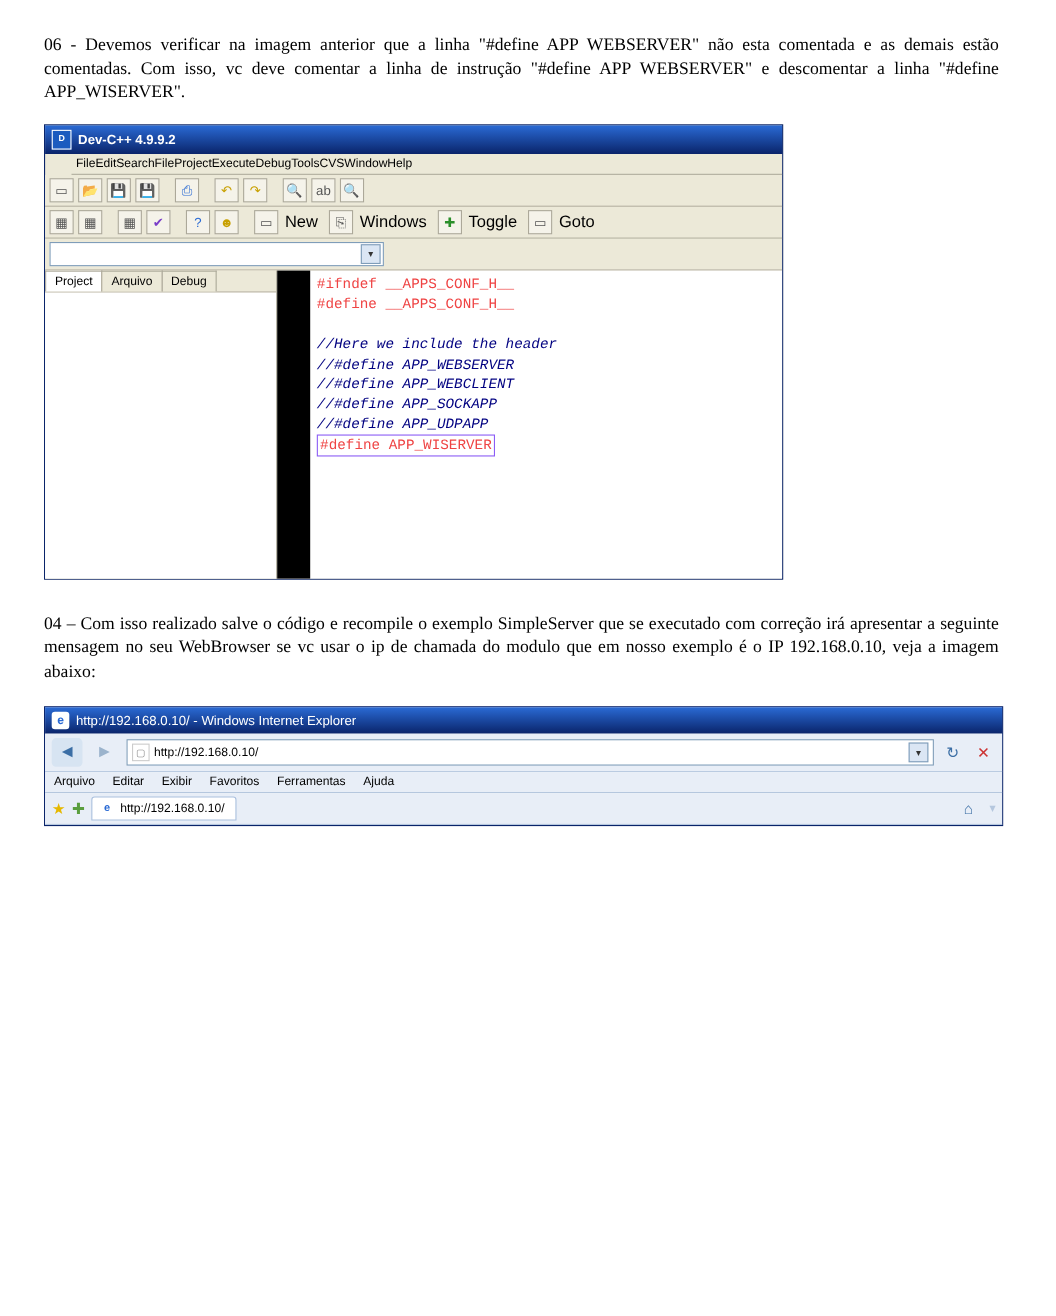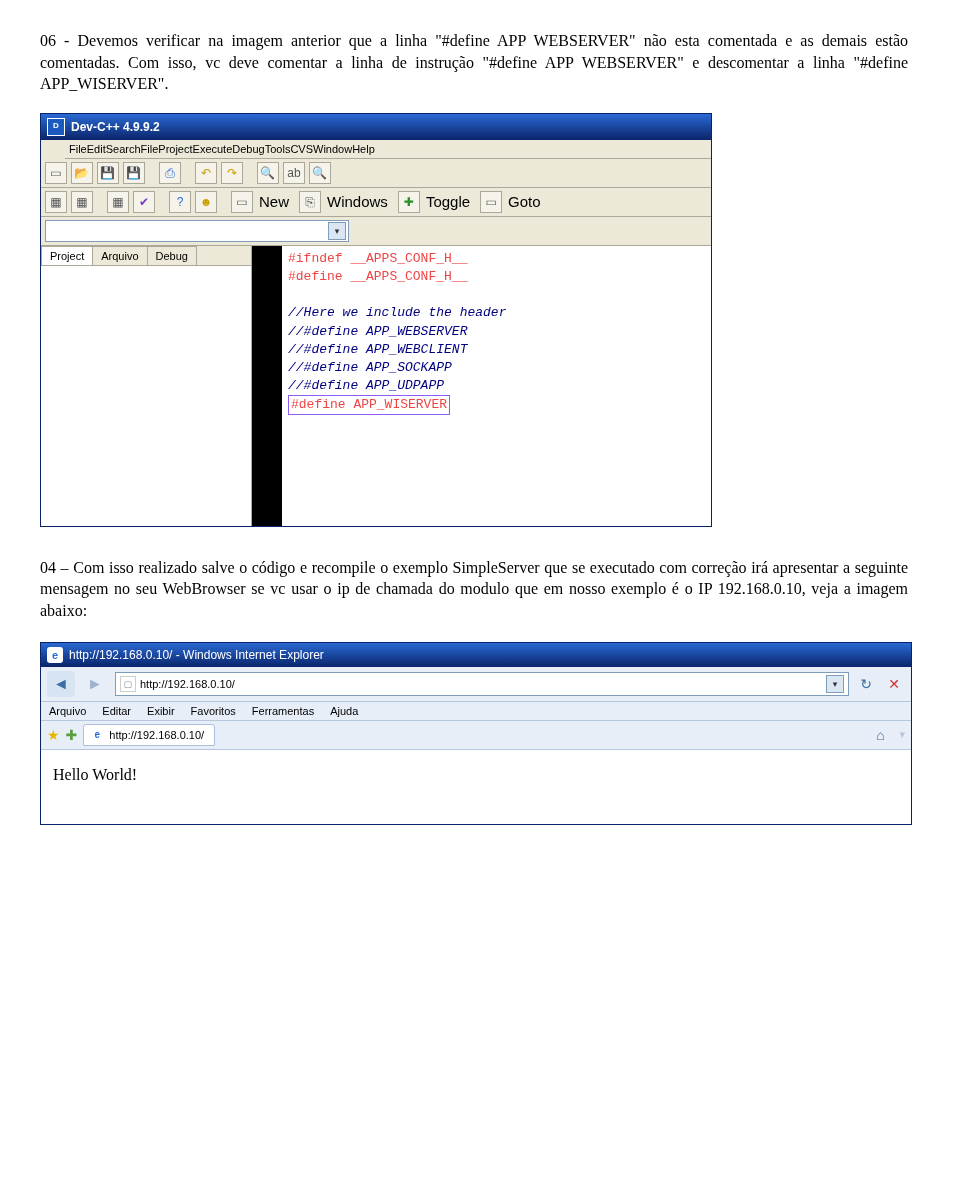--- a/index.html
+++ b/index.html
@@ -357,16 +357,13 @@
     <span class="star" style="color:#5a9e3e">✚</span>
     <span class="ie-tab">
       <span class="favicon">e</span>
       <span>http://192.168.0.10/</span>
     </span>
     <div class="ie-rightbtns">
       <span class="rbtn">⌂</span>
       <span style="color:#b5c7de">▾</span>
     </div>
   </div>
-  <div class="ie-content">
-    <span>Hello World!</span>
-  </div>
 </div>
 
 </body></html>

